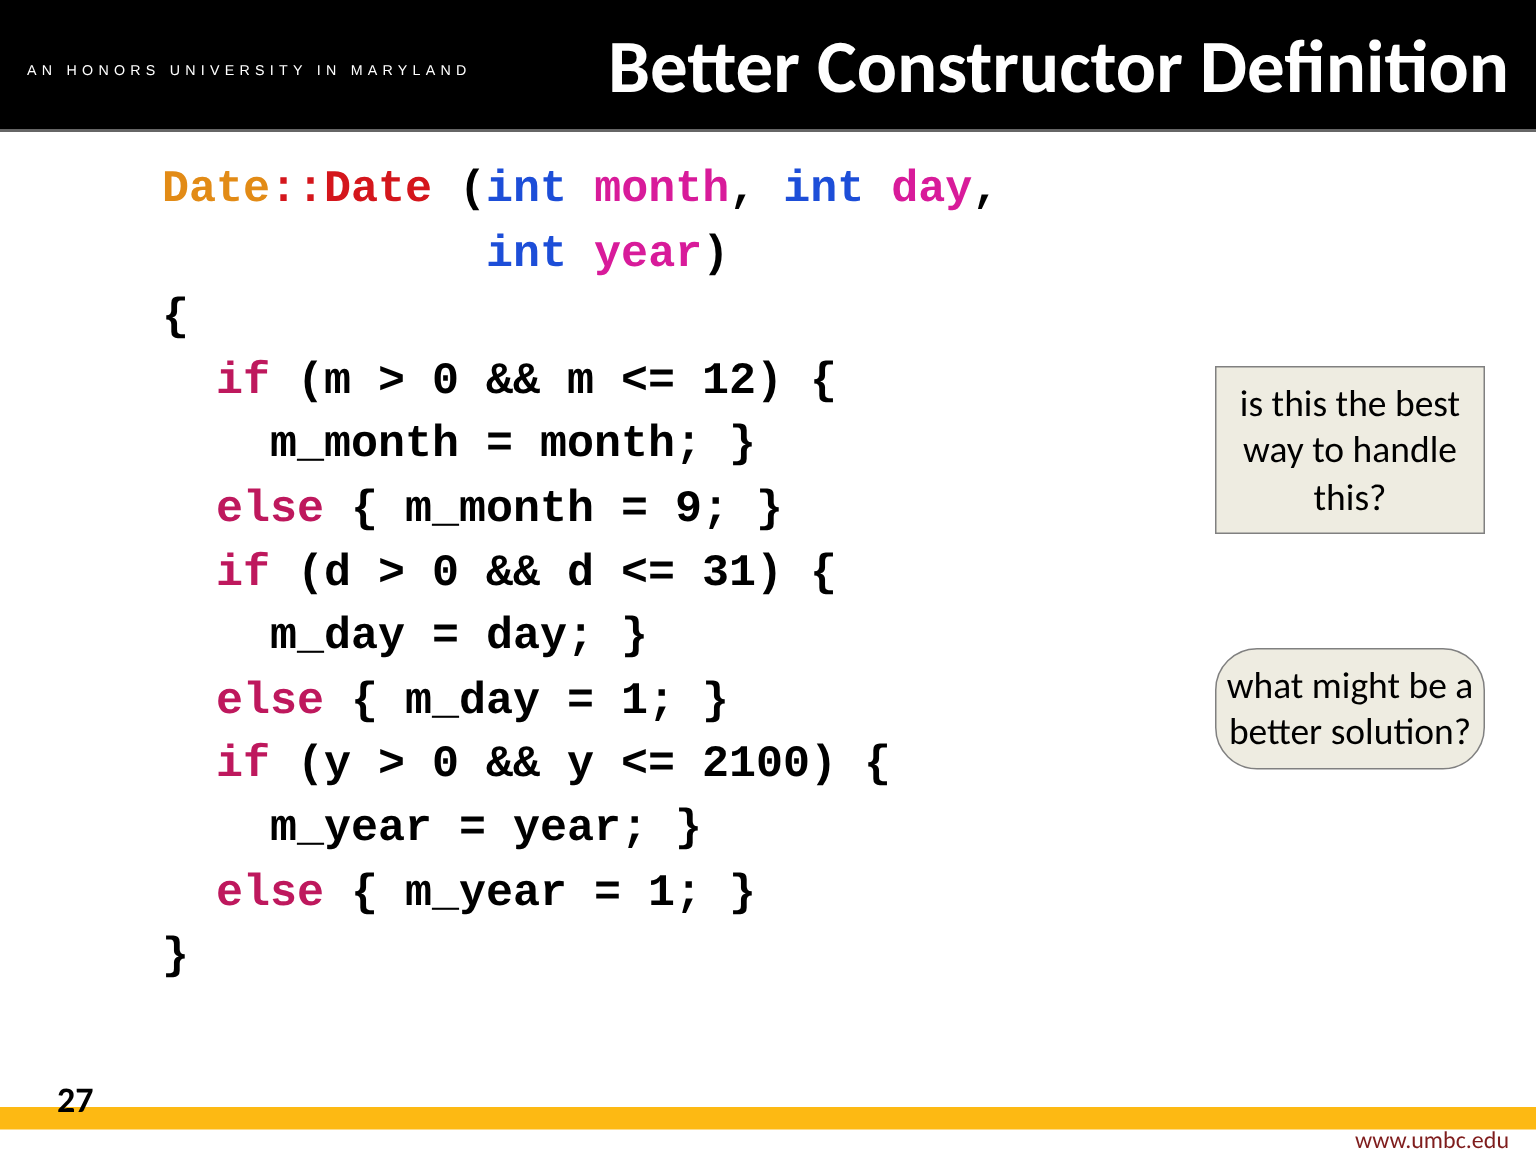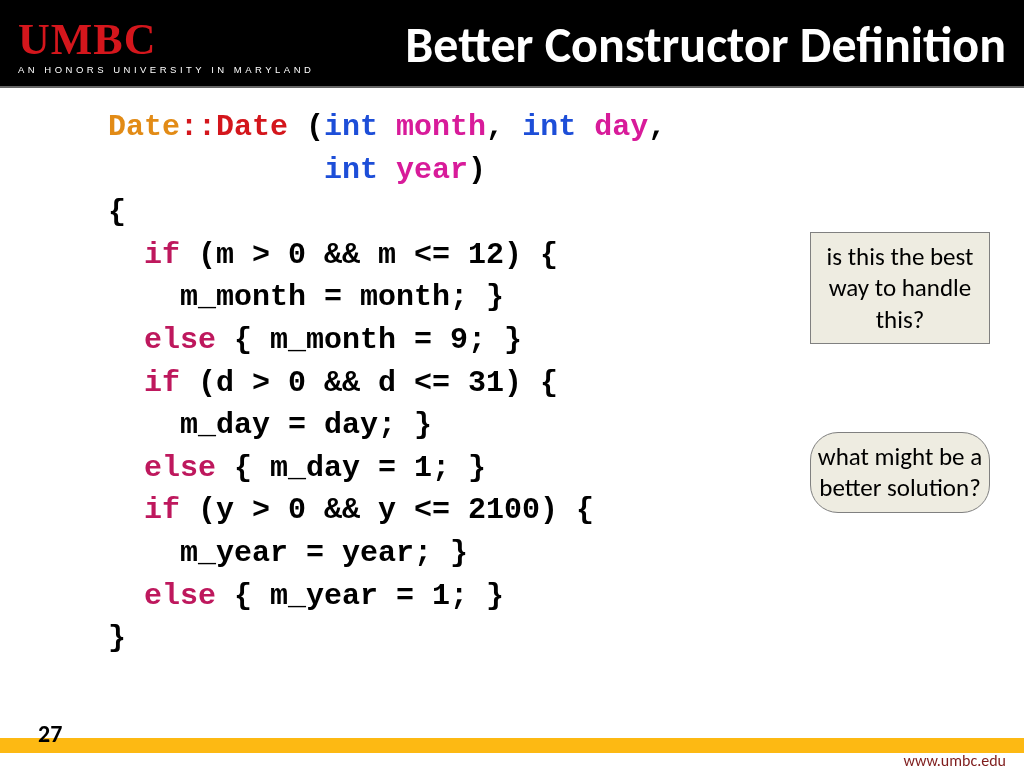--- a/index.html
+++ b/index.html
@@ -70,21 +70,21 @@
     right: 34px;
     width: 180px;
     background: #eeece1;
     border: 1.5px solid #808080;
     padding: 8px 6px;
     font-size: 25px;
     text-align: center;
     line-height: 1.25;
     color: #000;
   }
-  .callout.one { top: 232px; }
+  .callout.one { top: 244px; }
   .callout.two { top: 432px; border-radius: 28px; }
   .footer {
     position: absolute;
     left: 0;
     bottom: 0;
     width: 100%;
     height: 30px;
     text-decoration: underline;
   }
   .footer-bar {
@@ -111,21 +111,20 @@
     color: #7f1d1d;
     height: 15px;
     line-height: 15px;
   }
 </style>
 </head>
 <body>
 
 <div class="header">
   <div class="logo-block">
-    <div class="logo-main">UMBC</div>
     <div class="logo-tag">AN HONORS UNIVERSITY IN MARYLAND</div>
   </div>
   <div class="slide-title">Better Constructor Definition</div>
 </div>
 
 <div class="content">
 <pre class="code"><span class="c-class">Date</span><span class="c-scope">::</span><span class="c-ctor">Date</span><span class="c-plain"> (</span><span class="c-type">int</span><span> </span><span class="c-param">month</span><span class="c-plain">, </span><span class="c-type">int</span><span> </span><span class="c-param">day</span><span class="c-plain">,</span>
 <span>            </span><span class="c-type">int</span><span> </span><span class="c-param">year</span><span class="c-plain">)</span>
 <span class="c-plain">{</span>
 <span class="c-kw">  if</span><span class="c-plain"> (m &gt; 0 &amp;&amp; m &lt;= 12) {</span>

